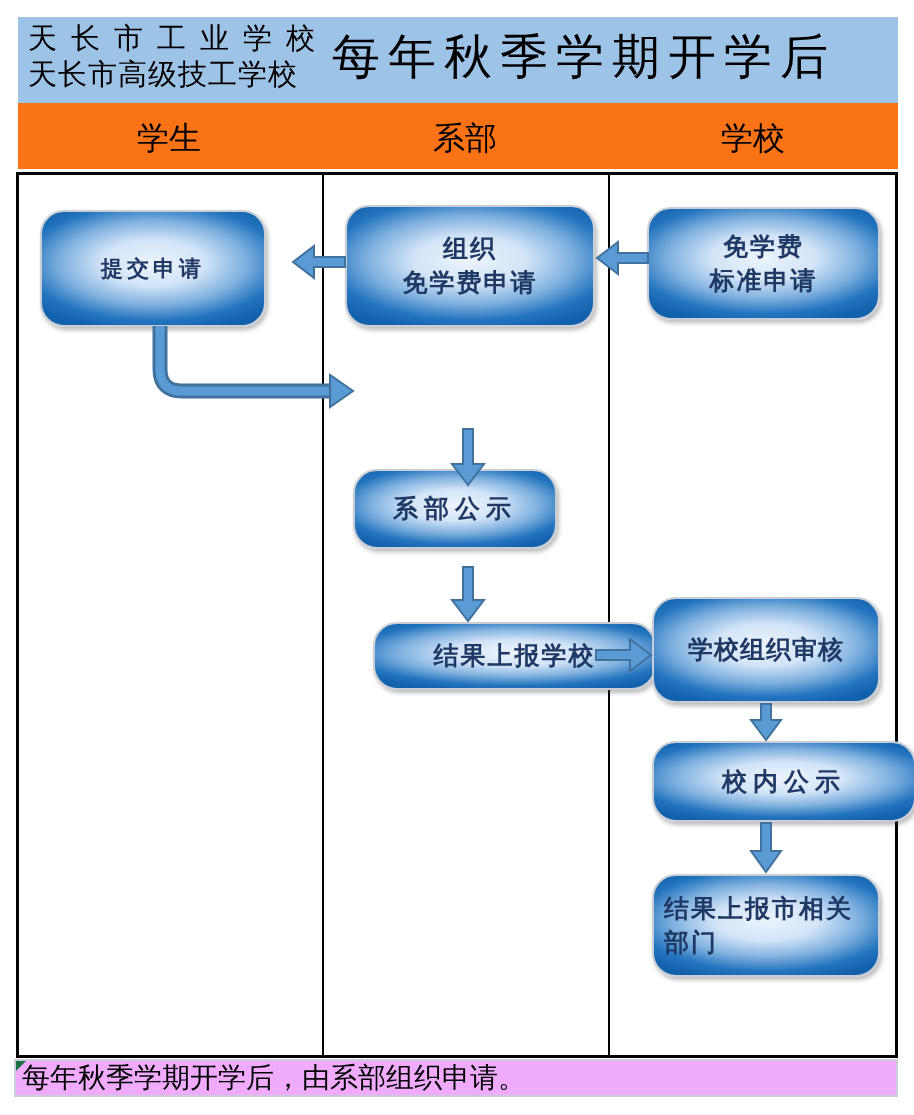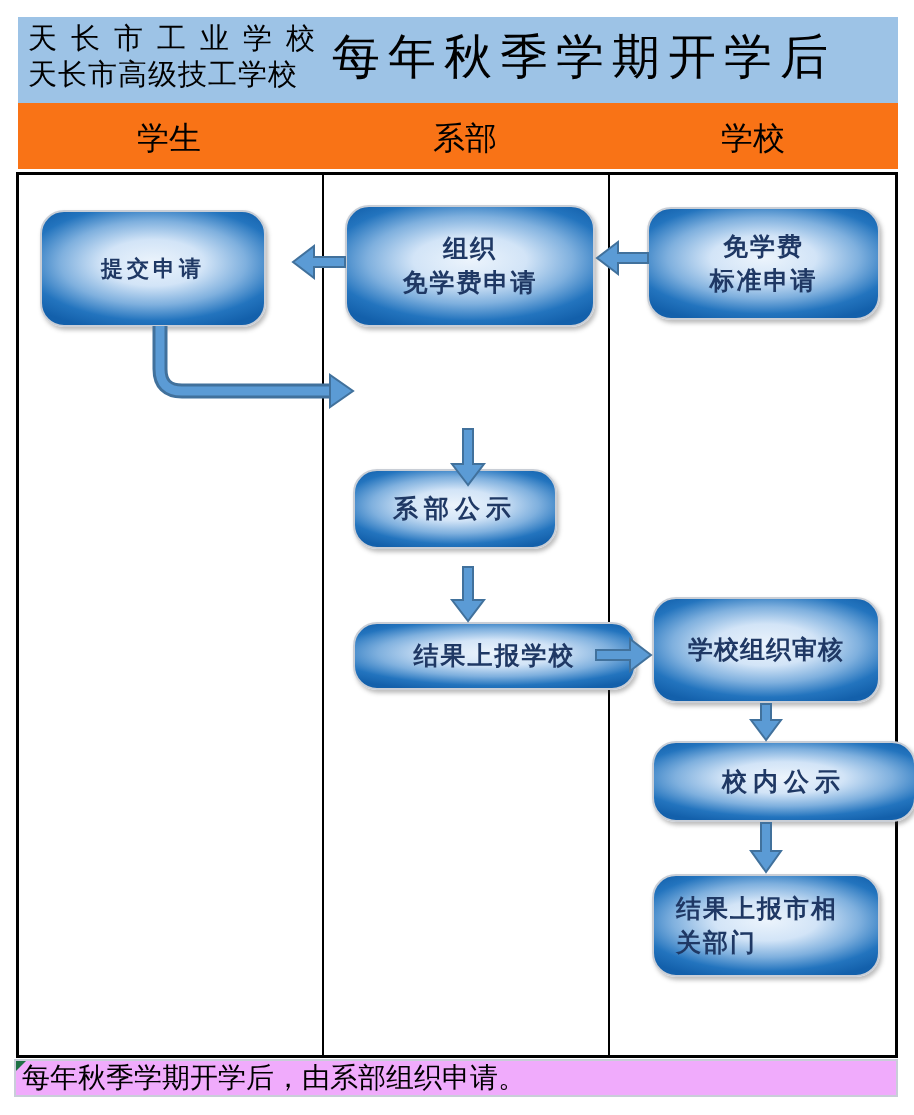--- a/index.html
+++ b/index.html
@@ -37,25 +37,25 @@
     box-shadow:2px 3px 4px rgba(60,60,60,.35);
     color:#1F3864;font-weight:bold;font-size:25px;letter-spacing:2px;
     display:flex;flex-direction:column;align-items:center;justify-content:center;
     text-align:center;line-height:1.35;
   }
   .n-submit{left:40px;top:210px;width:226px;height:117px;font-size:22px;letter-spacing:4px;}
   .n-organize{left:345px;top:205px;width:250px;height:122px;}
   .n-standard{left:647px;top:207px;width:233px;height:113px;}
   .n-dept-review{left:353px;top:346px;width:232px;height:82px;letter-spacing:4px;}
   .n-dept-publicity{left:353px;top:469px;width:204px;height:80px;letter-spacing:6px;}
-  .n-report-school{left:353px;top:622px;width:283px;height:68px;}
+  .n-report-school{left:373px;top:622px;width:283px;height:68px;}
   .n-school-review{left:652px;top:597px;width:228px;height:106px;letter-spacing:1px;}
   .n-school-publicity{left:652px;top:741px;width:264px;height:81px;letter-spacing:6px;}
   .n-report-city{left:652px;top:874px;width:228px;height:103px;
-                 align-items:flex-start;text-align:left;padding:0 22px;}
+                 align-items:flex-start;text-align:left;padding:0 10px;}
   
   .arrows{position:absolute;left:0;top:0;width:914px;height:1115px;pointer-events:none;}
   .a-fill{fill:#5B9BD5;stroke:#41719C;stroke-width:2;stroke-linejoin:miter;}
   .a-out{fill:none;stroke:#41719C;stroke-width:15;}
   .a-in{fill:none;stroke:#5B9BD5;stroke-width:9;}
   
   .footer-cell{
     position:absolute;left:14px;top:1059px;width:884px;height:38px;box-sizing:border-box;
     border:2px solid #C9CDD9;background:#f0abfc;display:flex;align-items:center;
     font-size:28px;padding-left:6px;white-space:nowrap;

